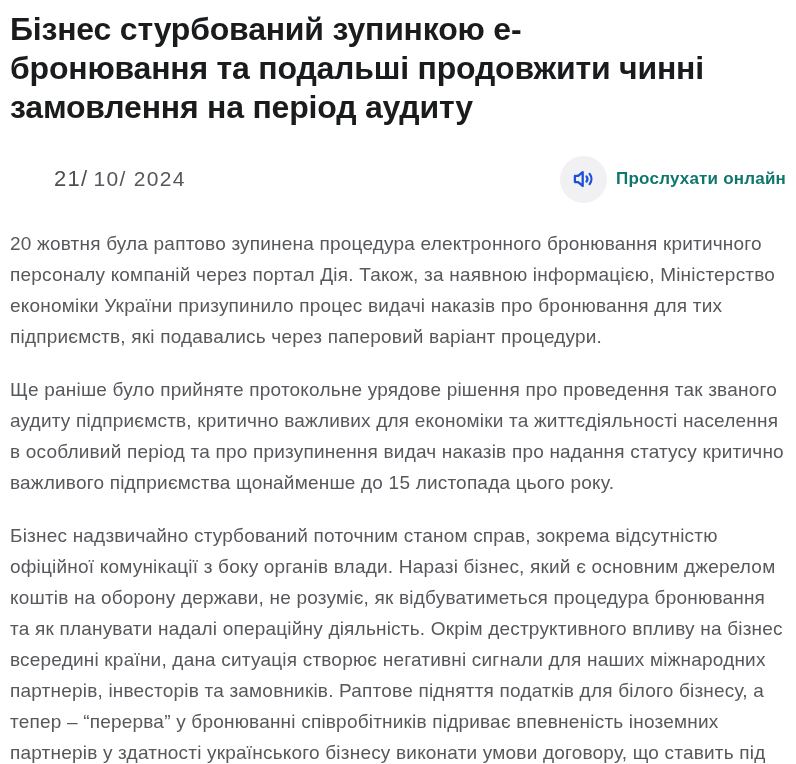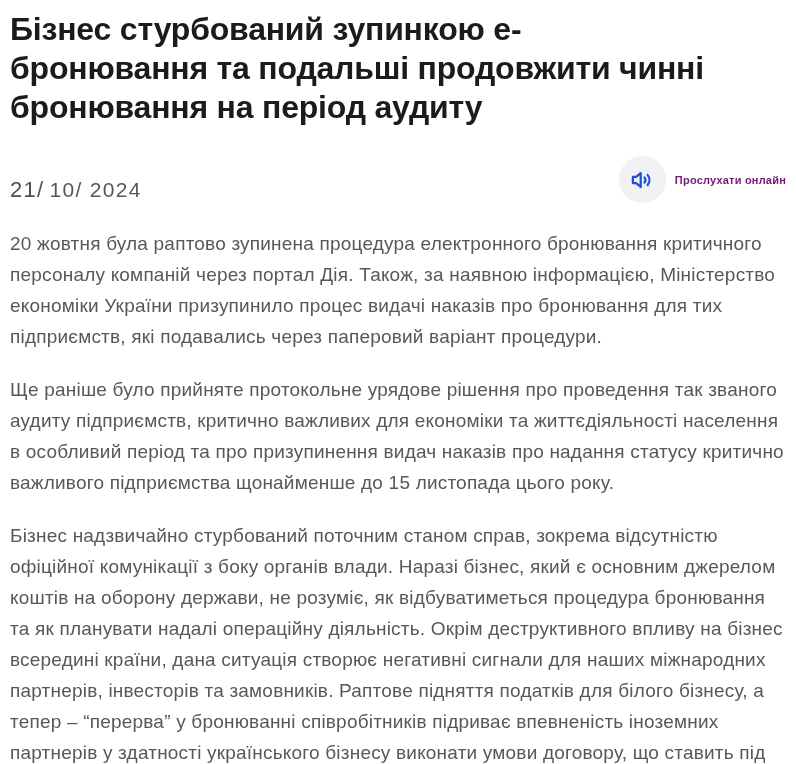--- a/index.html
+++ b/index.html
@@ -22,22 +22,23 @@
     line-height: 39px;
     font-weight: 700;
     color: #1a1b1d;
     letter-spacing: -0.2px;
   }
   .article-title span { display: block; }
   .meta-row {
     margin-top: 28px;
     height: 48px;
     display: flex;
-    align-items: flex-end;
+    align-items: center;
     justify-content: space-between;
+    margin-left: 44px;
   }
   .date {
     color: #4d4f54;
     letter-spacing: 1.3px;
     display: flex;
     align-items: baseline;
   }
   .date .day  { font-size: 22px; }
   .date .rest { font-size: 21px; margin-left: 5px; color: #55575c; }
   .listen {
@@ -53,43 +54,43 @@
     border-radius: 50%;
     background: #f1f1f3;
     display: flex;
     align-items: center;
     justify-content: center;
     color: #1d50d8;
     flex: 0 0 auto;
   }
   .listen-circle svg { display: block; }
   .listen-label {
-    color: #701a75;
+    color: #0f766e;
     font-weight: 700;
-    font-size: 11px;
+    font-size: 17px;
     letter-spacing: 0.2px;
   }
   .article-body {
     margin-top: 25px;
     color: #56585b;
     font-size: 19px;
     line-height: 31px;
     letter-spacing: 0.2px;
   }
   .article-body p { margin: 8px 0 22px 0; }
 </style>
 </head>
 <body>
 
 <div class="page">
 
   <h1 class="article-title">
     <span>Бізнес стурбований зупинкою е-</span>
     <span>бронювання та подальші продовжити чинні</span>
-    <span>бронювання на період аудиту</span>
+    <span>замовлення на період аудиту</span>
   </h1>
 
   <div class="meta-row">
     <div class="date">
       <span class="day">21/</span>
       <span class="rest">10/ 2024</span>
     </div>
 
     <div class="listen">
       <span class="listen-circle">

